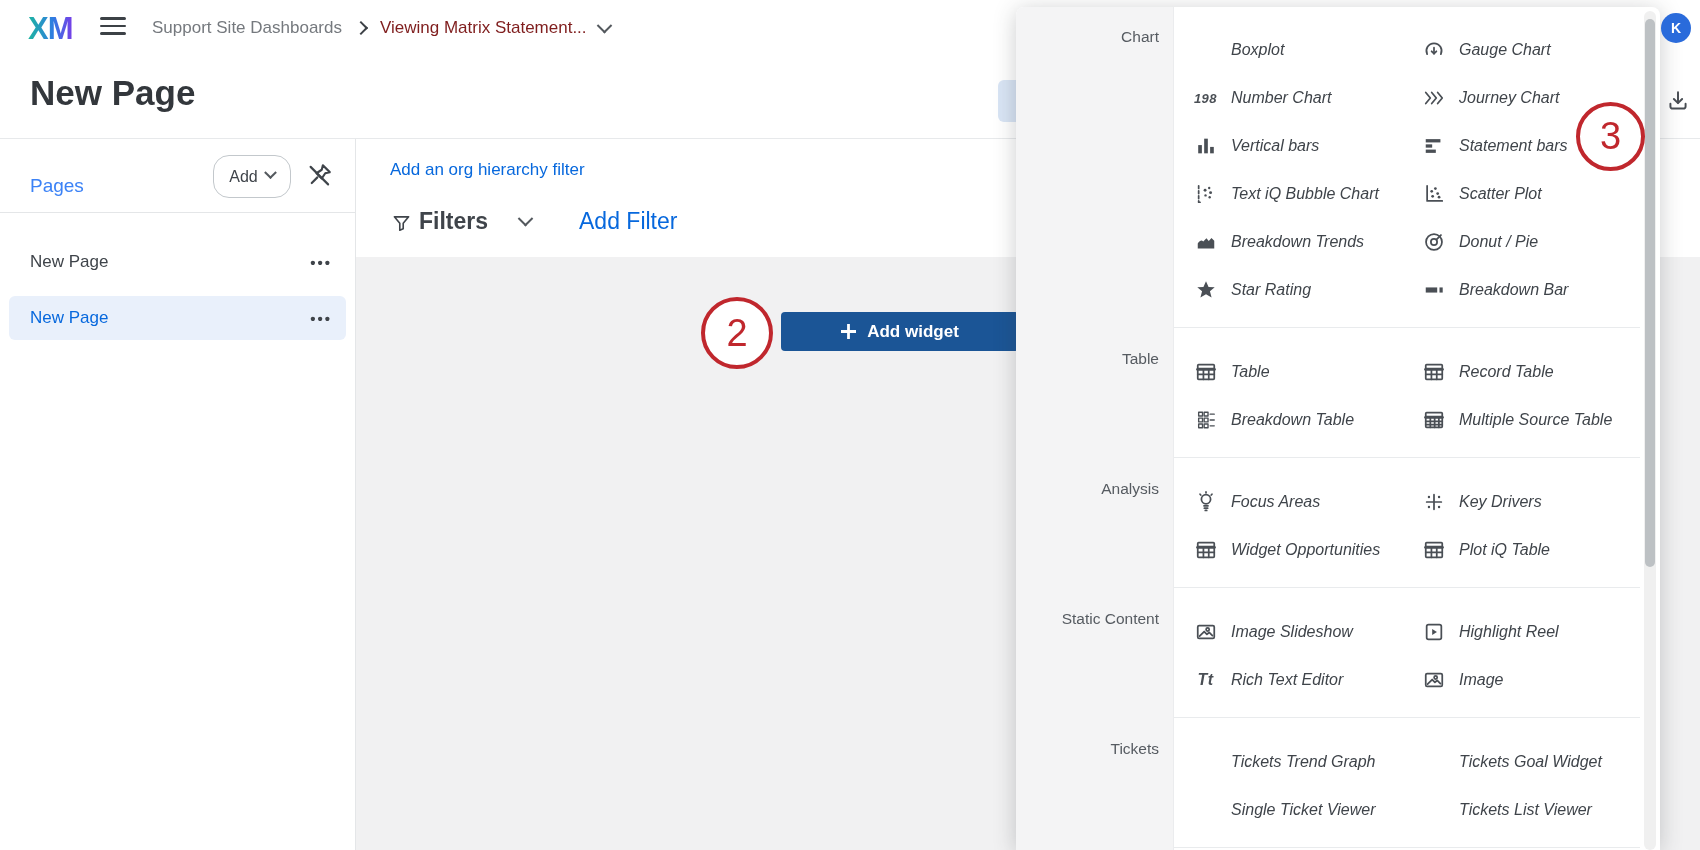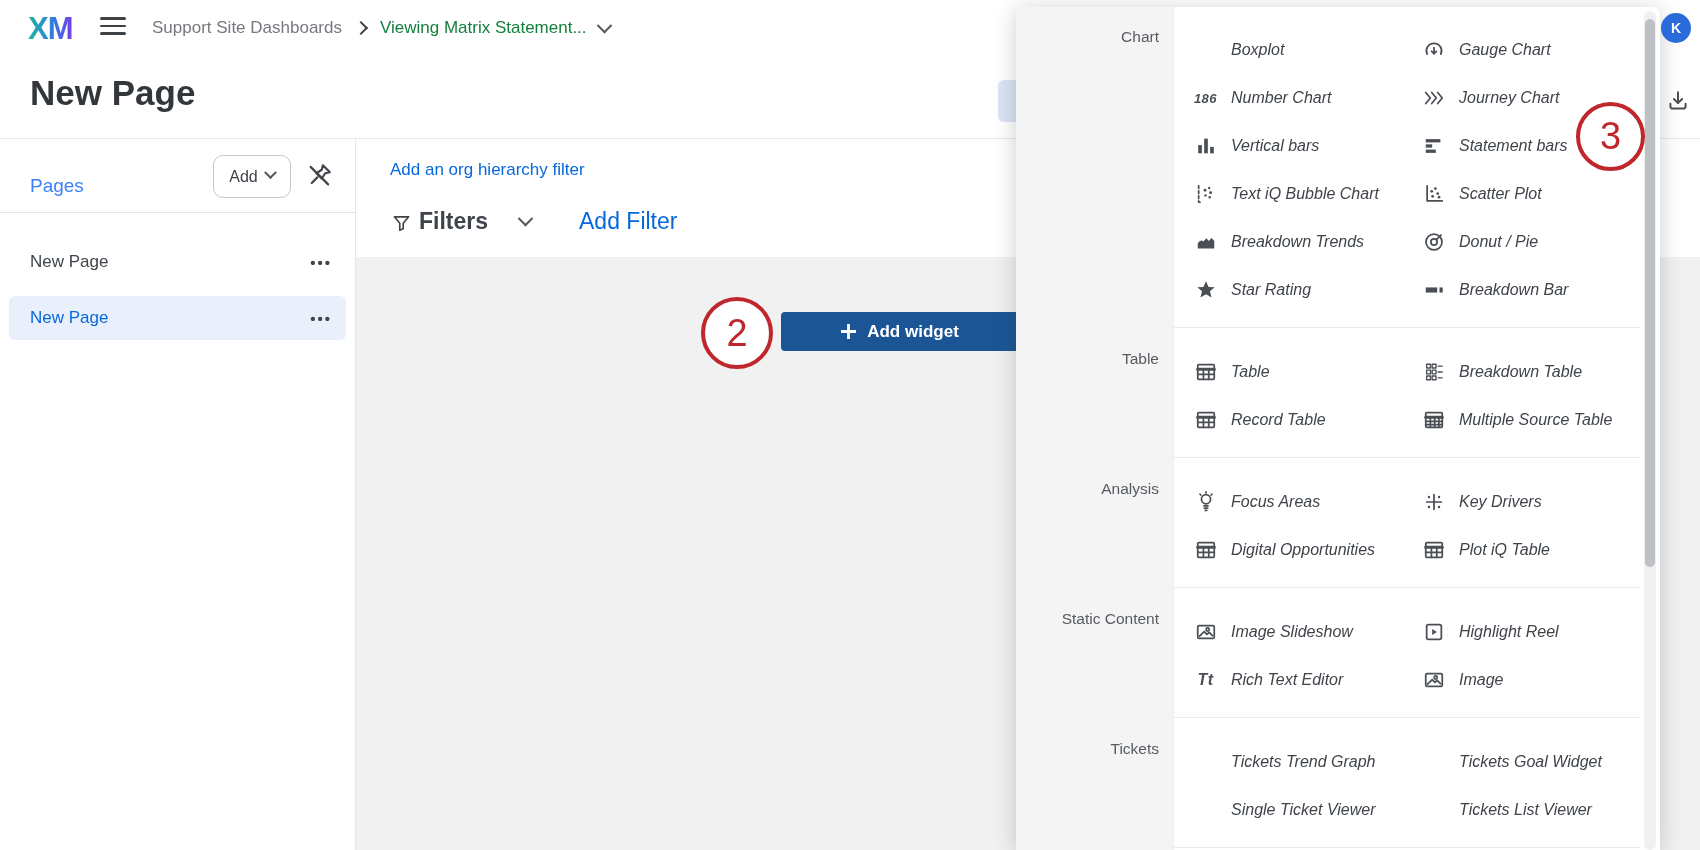--- a/index.html
+++ b/index.html
@@ -13,42 +13,42 @@
         background:linear-gradient(90deg,#1db5a0,#2f7de1 55%,#7a3ce8);
         -webkit-background-clip:text;background-clip:text;color:transparent;}
   .hamburger{position:absolute;left:100px;top:17px;width:26px;height:22px;border:0;background:none;
              cursor:pointer;padding:0;}
   .hamburger span{display:block;height:2.6px;background:#3c4146;border-radius:2px;margin-bottom:5px;}
   .breadcrumb{position:absolute;left:152px;top:0;height:56px;display:flex;align-items:center;
               gap:12px;font-size:17px;}
   .bc-root{color:#75797e;cursor:pointer;}
   .bc-sep{width:8px;height:8px;border-right:2px solid #3c4146;border-bottom:2px solid #3c4146;
           transform:rotate(-45deg);margin:0 2px;}
-  .bc-cur{color:#15803d;cursor:pointer;}
+  .bc-cur{color:#7f1d1d;cursor:pointer;}
   .chev{display:inline-block;width:9px;height:9px;border-right:2px solid #54595e;
         border-bottom:2px solid #54595e;transform:rotate(45deg) translate(-2px,-2px);}
   .avatar{position:absolute;left:1661px;top:13px;width:30px;height:30px;border-radius:50%;
           background:var(--avatar-blue,#2a6bdb);color:#fff;font-size:14px;font-weight:700;
           display:flex;align-items:center;justify-content:center;cursor:pointer;z-index:30;}
 
   
   .page-header{position:absolute;left:0;top:56px;width:1700px;height:82px;background:#fff;
                border-bottom:1px solid #e7e9eb;}
   .page-title{position:absolute;left:30px;top:17px;margin:0;font-size:35px;font-weight:700;color:#33373c;}
   .blue-sliver{position:absolute;left:998px;top:24px;width:40px;height:42px;border-radius:6px;
                background:#d9e5f5;cursor:pointer;}
   .download{position:absolute;left:1665px;top:88px;width:26px;height:26px;cursor:pointer;z-index:30;}
 
   
   .sidebar{position:absolute;left:0;top:139px;width:355px;height:711px;background:#fff;
            border-right:1px solid #e4e6e8;}
   .sidebar-head{position:absolute;left:0;top:0;width:355px;height:73px;border-bottom:1px solid #e4e6e8;}
   .sidebar-title{position:absolute;left:30px;top:36px;font-size:19px;color:#3b82f6;}
   .add-btn{position:absolute;left:213px;top:16px;width:78px;height:43px;background:#fff;
-           border:1px solid #c3c8cc;border-radius:10px;font-size:16px;color:#3f444a;cursor:pointer;
+           border:1px solid #c3c8cc;border-radius:16px;font-size:16px;color:#3f444a;cursor:pointer;
            display:flex;align-items:center;justify-content:center;gap:8px;
            font-family:"Liberation Sans",sans-serif;}
   .add-btn .chev{width:7px;height:7px;margin-top:-3px;}
   .pin{position:absolute;left:305px;top:21px;width:32px;height:32px;cursor:pointer;}
   .page-list{position:absolute;left:0;top:74px;width:355px;padding-top:27px;}
   .page-item{position:relative;margin:0 9px 12px 9px;height:44px;border-radius:6px;display:flex;
              align-items:center;padding:0 14px 0 21px;font-size:17px;color:#3f444a;cursor:pointer;}
   .page-item.selected{background:var(--selected-row-bg,#e9f0fb);color:var(--accent-blue,#0768dd);}
   .dots{margin-left:auto;font-size:15px;font-weight:700;letter-spacing:2px;color:#3f444a;cursor:pointer;}
 
@@ -201,21 +201,21 @@
                 <svg width="22" height="22" viewBox="0 0 24 24" fill="none" stroke="#4a4f55" stroke-width="1.9" stroke-linecap="round" stroke-linejoin="round">
                   <path d="M4.5 16.5 A 8.3 8.3 0 1 1 19.5 16.5"></path>
                   <path d="M12 9.5 V16"></path>
                   <path d="M9.4 13.4 L12 16 L14.6 13.4"></path>
                 </svg>
               </span>
               <span class="plabel">Gauge Chart</span>
             </div>
             <div class="pitem">
               <span class="picon">
-                <span class="txticon">186</span>
+                <span class="txticon">198</span>
               </span>
               <span class="plabel">Number Chart</span>
             </div>
             <div class="pitem">
               <span class="picon">
                 <svg width="22" height="22" viewBox="0 0 24 24" fill="none" stroke="#4a4f55" stroke-width="1.9" stroke-linecap="round" stroke-linejoin="round">
                   <path d="M3 6 L8 12 L3 18"></path>
                   <path d="M9.5 6 L14.5 12 L9.5 18"></path>
                   <path d="M16 6 L21 12 L16 18"></path>
                 </svg>
@@ -310,20 +310,30 @@
                  <div class="pgrid">
             <div class="pitem">
               <span class="picon">
                 <svg width="22" height="22" viewBox="0 0 24 24" fill="none" stroke="#4a4f55" stroke-width="1.9" stroke-linecap="round" stroke-linejoin="round">
                   <rect x="3" y="4" width="18" height="16" rx="1"></rect>
                   <path d="M3 9 H21" stroke-width="3.4"></path>
                   <path d="M9.2 9 V20 M15 9 V20 M3 14.5 H21"></path>
                 </svg>
               </span>
               <span class="plabel">Table</span>
+            </div>
+            <div class="pitem">
+              <span class="picon">
+                <svg width="22" height="22" viewBox="0 0 24 24" fill="none" stroke="#4a4f55" stroke-width="1.9" stroke-linecap="round" stroke-linejoin="round">
+                  <rect x="3" y="4" width="18" height="16" rx="1"></rect>
+                  <path d="M3 9 H21" stroke-width="3.4"></path>
+                  <path d="M9.2 9 V20 M15 9 V20 M3 14.5 H21"></path>
+                </svg>
+              </span>
+              <span class="plabel">Record Table</span>
             </div>
             <div class="pitem">
               <span class="picon">
                 <svg width="22" height="22" viewBox="0 0 24 24" fill="none" stroke="#4a4f55" stroke-width="1.9" stroke-linecap="round" stroke-linejoin="round">
                   <g stroke-width="1.5">
                     <rect x="4" y="3.5" width="4.2" height="4.2"></rect>
                     <rect x="10" y="3.5" width="4.2" height="4.2"></rect>
                     <path d="M16.5 5.6 H21"></path>
                     <rect x="4" y="9.9" width="4.2" height="4.2"></rect>
                     <rect x="10" y="9.9" width="4.2" height="4.2"></rect>
@@ -334,30 +344,20 @@
                   </g>
                 </svg>
               </span>
               <span class="plabel">Breakdown Table</span>
             </div>
             <div class="pitem">
               <span class="picon">
                 <svg width="22" height="22" viewBox="0 0 24 24" fill="none" stroke="#4a4f55" stroke-width="1.9" stroke-linecap="round" stroke-linejoin="round">
                   <rect x="3" y="4" width="18" height="16" rx="1"></rect>
                   <path d="M3 9 H21" stroke-width="3.4"></path>
-                  <path d="M9.2 9 V20 M15 9 V20 M3 14.5 H21"></path>
-                </svg>
-              </span>
-              <span class="plabel">Record Table</span>
-            </div>
-            <div class="pitem">
-              <span class="picon">
-                <svg width="22" height="22" viewBox="0 0 24 24" fill="none" stroke="#4a4f55" stroke-width="1.9" stroke-linecap="round" stroke-linejoin="round">
-                  <rect x="3" y="4" width="18" height="16" rx="1"></rect>
-                  <path d="M3 9 H21" stroke-width="3.4"></path>
                   <path d="M8 9 V20 M12.7 9 V20 M17.3 9 V20 M3 13.5 H21 M3 17 H21"></path>
                 </svg>
               </span>
               <span class="plabel">Multiple Source Table</span>
             </div>
           </div>
         </div>
         <div class="psec">
           <div class="pcat">Analysis</div>
                  <div class="pgrid">
@@ -384,21 +384,21 @@
               <span class="plabel">Key Drivers</span>
             </div>
             <div class="pitem">
               <span class="picon">
                 <svg width="22" height="22" viewBox="0 0 24 24" fill="none" stroke="#4a4f55" stroke-width="1.9" stroke-linecap="round" stroke-linejoin="round">
                   <rect x="3" y="4" width="18" height="16" rx="1"></rect>
                   <path d="M3 9 H21" stroke-width="3.4"></path>
                   <path d="M9.2 9 V20 M15 9 V20 M3 14.5 H21"></path>
                 </svg>
               </span>
-              <span class="plabel">Digital Opportunities</span>
+              <span class="plabel">Widget Opportunities</span>
             </div>
             <div class="pitem">
               <span class="picon">
                 <svg width="22" height="22" viewBox="0 0 24 24" fill="none" stroke="#4a4f55" stroke-width="1.9" stroke-linecap="round" stroke-linejoin="round">
                   <rect x="3" y="4" width="18" height="16" rx="1"></rect>
                   <path d="M3 9 H21" stroke-width="3.4"></path>
                   <path d="M9.2 9 V20 M15 9 V20 M3 14.5 H21"></path>
                 </svg>
               </span>
               <span class="plabel">Plot iQ Table</span>

